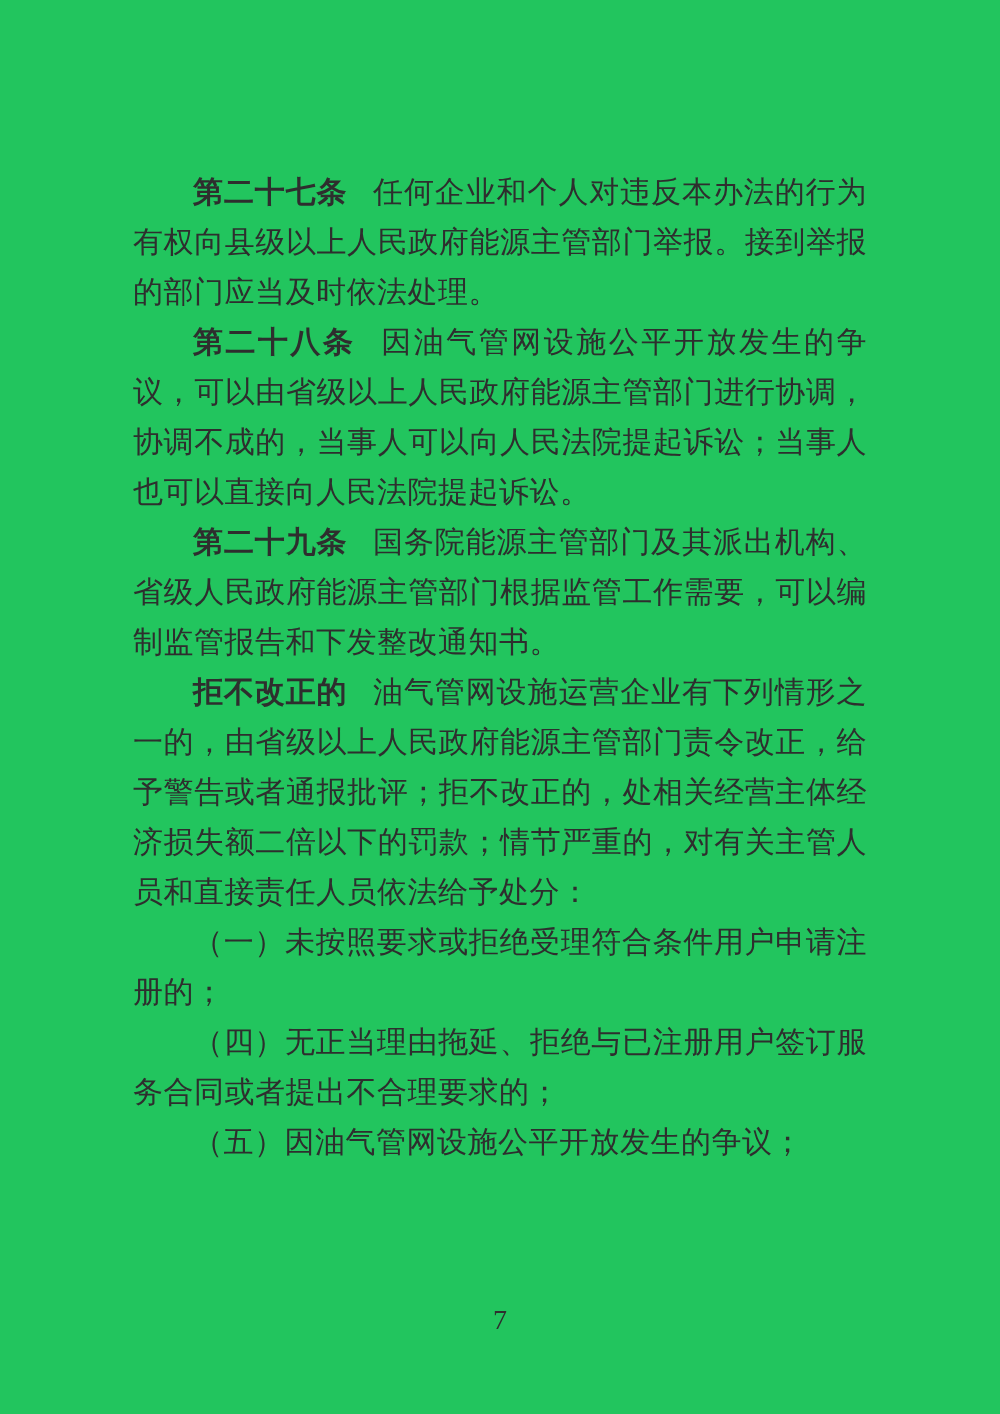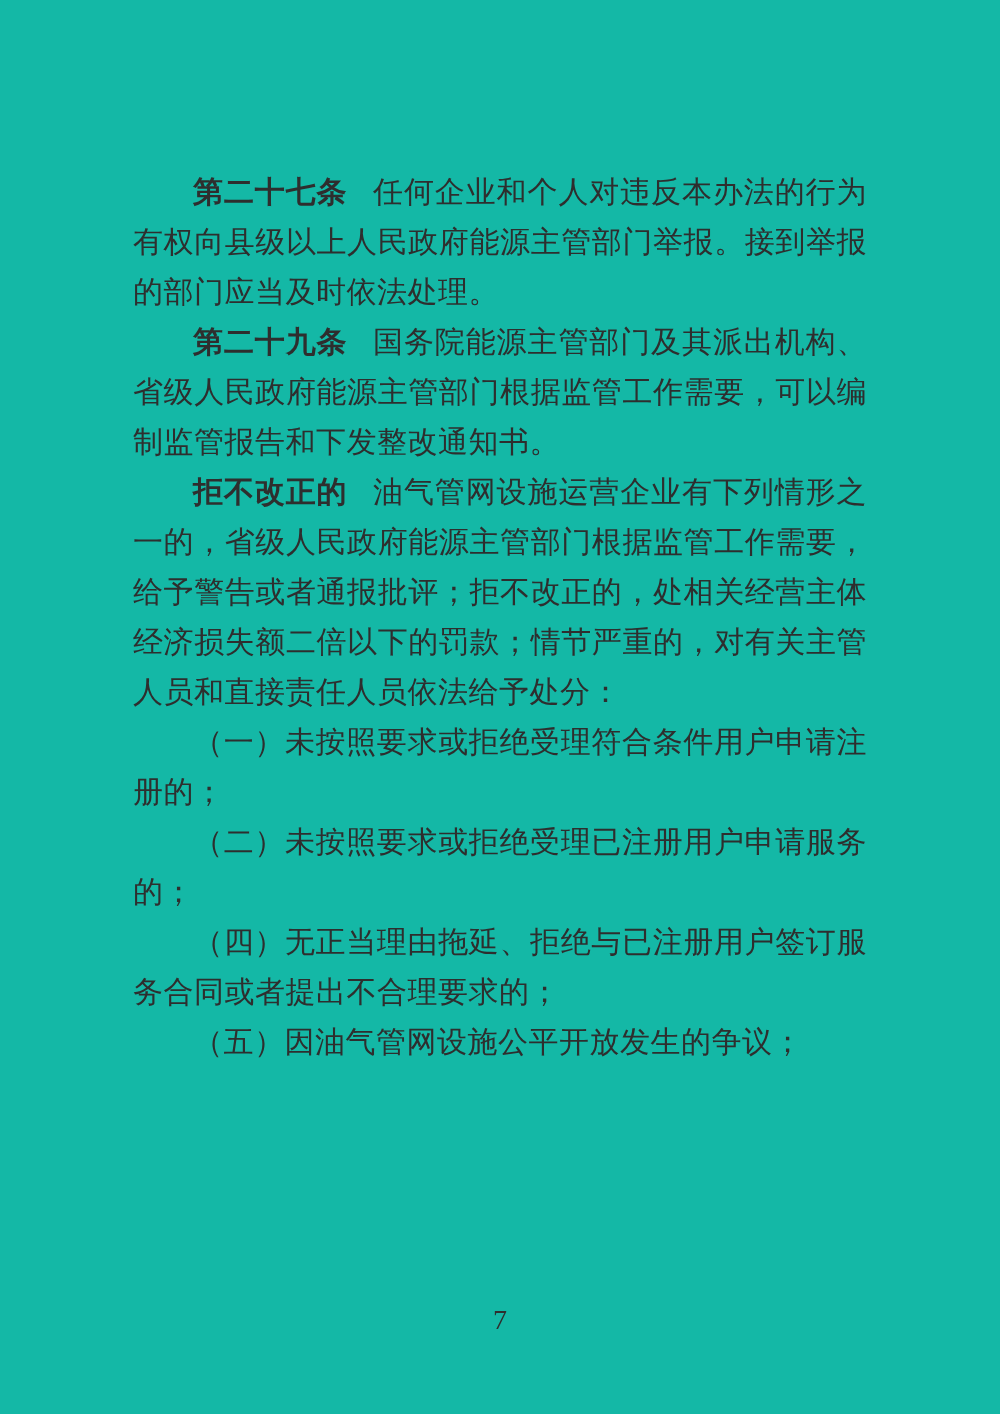--- a/index.html
+++ b/index.html
@@ -5,21 +5,21 @@
   html, body {
     margin: 0;
     padding: 0;
     background: #e8e8e8;
   }
   .page {
     position: relative;
     width: 1000px;
     height: 1414px;
     margin: 0 auto;
-    background: #14b8a6;
+    background: #22c55e;
     overflow: hidden;
     font-family: "Liberation Serif", "DejaVu Serif", serif;
     color: #2e2e2e;
   }
   .content {
     position: absolute;
     left: 133px;
     top: 167px;
     width: 734px;
     font-size: 30px;
@@ -52,36 +52,36 @@
 </head>
 <body>
 
 <div class="page">
   <div class="content">
 
     <p class="para">
       <span class="num">第二十七条</span><span class="txt">任何企业和个人对违反本办法的行为有权向县级以上人民政府能源主管部门举报。接到举报的部门应当及时依法处理。</span>
     </p>
 
+    <p class="para">
+      <span class="num">第二十八条</span><span class="txt">因油气管网设施公平开放发生的争议，可以由省级以上人民政府能源主管部门进行协调，协调不成的，当事人可以向人民法院提起诉讼；当事人也可以直接向人民法院提起诉讼。</span>
+    </p>
 
     <p class="para">
       <span class="num">第二十九条</span><span class="txt">国务院能源主管部门及其派出机构、省级人民政府能源主管部门根据监管工作需要，可以编制监管报告和下发整改通知书。</span>
     </p>
 
     <p class="para">
-      <span class="num">拒不改正的</span><span class="txt">油气管网设施运营企业有下列情形之一的，省级人民政府能源主管部门根据监管工作需要，给予警告或者通报批评；拒不改正的，处相关经营主体经济损失额二倍以下的罚款；情节严重的，对有关主管人员和直接责任人员依法给予处分：</span>
+      <span class="num">拒不改正的</span><span class="txt">油气管网设施运营企业有下列情形之一的，由省级以上人民政府能源主管部门责令改正，给予警告或者通报批评；拒不改正的，处相关经营主体经济损失额二倍以下的罚款；情节严重的，对有关主管人员和直接责任人员依法给予处分：</span>
     </p>
 
     <p class="para">
       <span class="num"></span><span class="txt">（一）未按照要求或拒绝受理符合条件用户申请注册的；</span>
     </p>
 
-    <p class="para">
-      <span class="num"></span><span class="txt">（二）未按照要求或拒绝受理已注册用户申请服务的；</span>
-    </p>
 
 
     <p class="para">
       <span class="num"></span><span class="txt">（四）无正当理由拖延、拒绝与已注册用户签订服务合同或者提出不合理要求的；</span>
     </p>
 
     <p class="para">
       <span class="num"></span><span class="txt">（五）因油气管网设施公平开放发生的争议；</span>
     </p>
 

